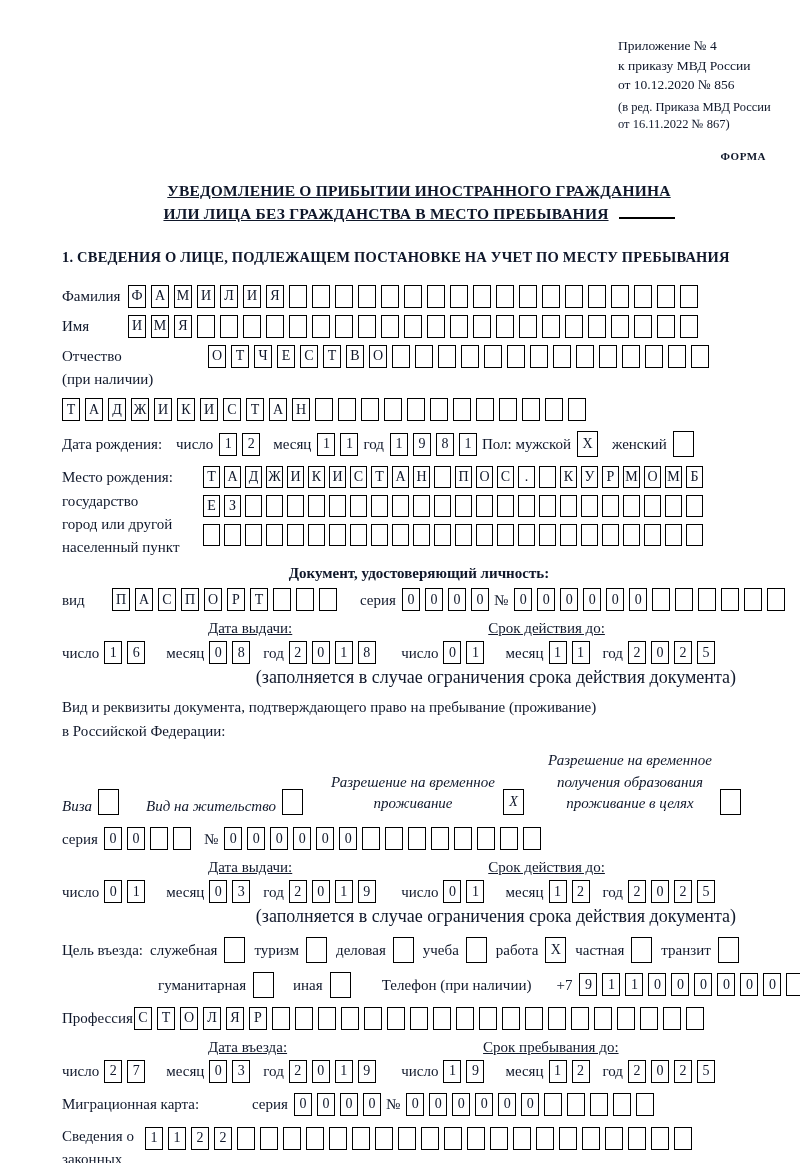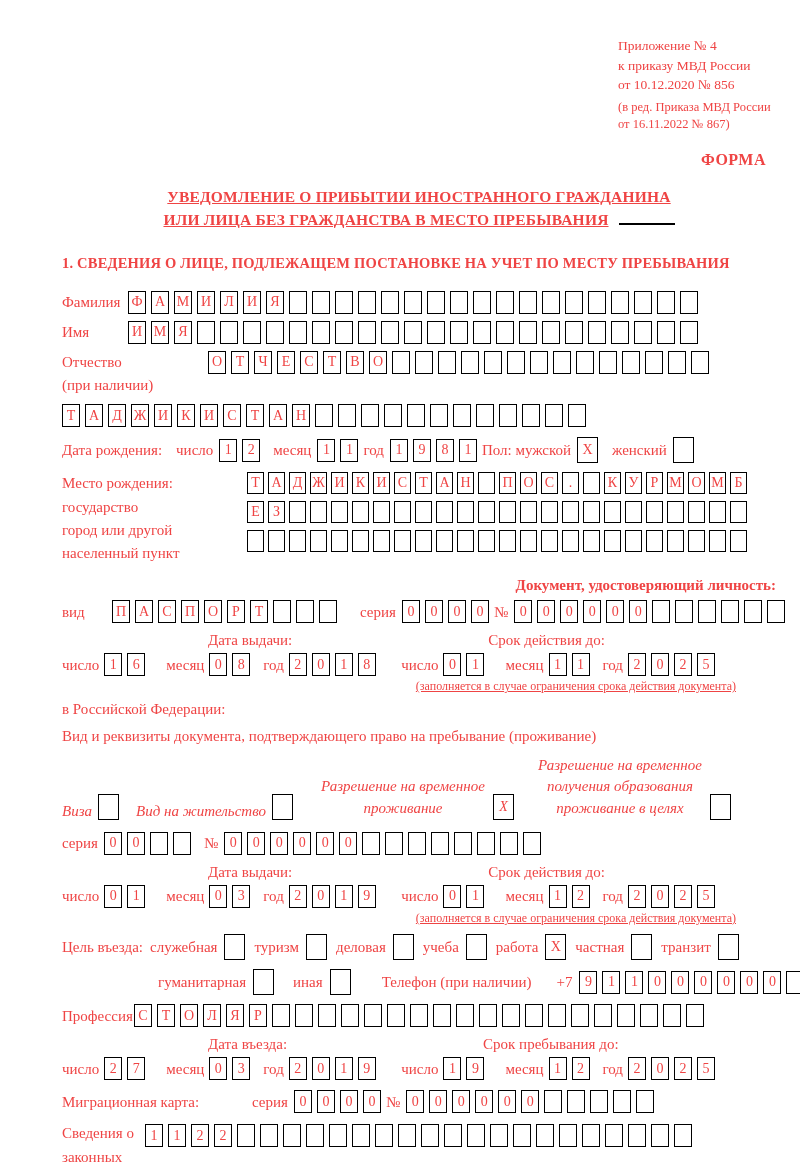--- a/index.html
+++ b/index.html
@@ -1,26 +1,26 @@
 <!DOCTYPE html>
 <html><head>
 <meta charset="utf-8">
 <style>
   html,body{margin:0;padding:0;background:#fff;}
   .page{
     width:800px;height:1163px;box-sizing:border-box;
     padding:36px 24px 0 62px;
-    background:#fff;color:#ef4444;
+    background:#fff;color:#0f172a;
     font-family:"Liberation Serif","DejaVu Serif",serif;
     font-size:15px;line-height:1.2;overflow:hidden;position:relative;
   }
   
   .meta{margin-left:556px;font-size:13.5px;line-height:1.45;}
   .meta .rev{font-size:12.5px;margin-top:4px;line-height:1.4;}
-  .forma{text-align:right;font-weight:bold;margin:16px 10px 0 0;font-size:16px;letter-spacing:.5px;}
+  .forma{text-align:right;font-weight:bold;margin:16px 10px 0 0;font-size:11px;letter-spacing:.5px;}
   .title{text-align:center;font-weight:bold;font-size:15.5px;margin-top:16px;line-height:1.5;letter-spacing:.2px;text-decoration:underline;}
   .title-underline{display:inline-block;width:56px;border-bottom:2px solid #000;margin-left:10px;}
   .sect{font-weight:bold;font-size:14.5px;margin-top:24px;letter-spacing:.2px;}
   
   .row{display:flex;align-items:center;margin-top:7px;}
   .row.top{align-items:flex-start;}
   .lbl{flex:none;}
   .lblcol{flex:none;line-height:1.55;}
   .cells{display:inline-flex;flex:none;}
   .cell{
@@ -36,29 +36,29 @@
   .w141{width:141px;}
   .w50{width:50px;}
   .w83{width:83px;}
   .mr6{margin-right:6px;}
   .ml8{margin-left:8px;}
   .ml14{margin-left:14px;}
   .ml18{margin-left:18px;}
   .cellrows .cells{margin-bottom:7px;}
   .cellrows{display:flex;flex-direction:column;}
   
-  .date-heads{display:flex;margin-top:8px;font-size:15px;}
+  .date-heads{display:flex;margin-top:8px;font-size:15px;text-decoration:underline;}
   .dh1{margin-left:146px;}
   .dh2{margin-left:196px;}
   .dates{display:flex;align-items:center;margin-top:4px;}
   .dgroup{display:flex;align-items:center;}
   .dgroup .lbl{margin-right:5px;}
   .dgroup .cells{margin-right:8px;}
   .dgroup.rightg{margin-left:auto;margin-right:48px;}
-  .note{font-size:12px;text-align:right;margin:3px 40px 0 0;text-decoration:underline;}
+  .note{font-size:18px;text-align:right;margin:3px 40px 0 0;}
   
   .cb-row{display:flex;align-items:flex-end;margin-top:10px;font-style:italic;}
   .stack{text-align:center;line-height:1.45;}
   .purpose-row .lbl{margin-right:7px;}
   .purpose-row .cells{margin-right:9px;}
   .sp{margin-left:10px;}
 </style>
 </head>
 <body>
 
@@ -228,21 +228,21 @@
     <span class="lbl mr6">Пол: мужской</span>
     <span class="cells cb">
         <span class="cell">X</span>
       </span>
     <span class="lbl ml14 mr6">женский</span>
     <span class="cells cb">
         <span class="cell"></span>
       </span>
   </div>
 
-  <div class="row top" style="margin-top:9px;gap:44px;">
+  <div class="row top" style="margin-top:9px;">
     <span class="lblcol w141">
       <div>Место рождения:</div>
       <div>государство</div>
       <div>город или другой</div>
       <div>населенный пункт</div>
     </span>
     <span class="cellrows">
       <span class="cells sm">
           <span class="cell">Т</span>
           <span class="cell">А</span>
@@ -317,21 +317,21 @@
           <span class="cell"></span>
           <span class="cell"></span>
           <span class="cell"></span>
           <span class="cell"></span>
           <span class="cell"></span>
           <span class="cell"></span>
         </span>
     </span>
   </div>
 
-  <div style="text-align:right;font-weight:bold;margin-top:11px;">Документ, удостоверяющий личность:</div>
+  <div style="text-align:center;font-weight:bold;margin-top:5px;">Документ, удостоверяющий личность:</div>
 
   <div class="row" style="margin-top:6px;">
     <span class="lbl w50">вид</span>
     <span class="cells">
         <span class="cell">П</span>
         <span class="cell">А</span>
         <span class="cell">С</span>
         <span class="cell">П</span>
         <span class="cell">О</span>
         <span class="cell">Р</span>
@@ -403,29 +403,29 @@
       <span class="cells">
           <span class="cell">2</span>
           <span class="cell">0</span>
           <span class="cell">2</span>
           <span class="cell">5</span>
         </span>
     </div>
   </div>
   <div class="note">(заполняется в случае ограничения срока действия документа)</div>
 
+  <div style="margin-top:9px;">Вид и реквизиты документа, подтверждающего право на пребывание (проживание)</div>
   <div style="margin-top:6px;">в Российской Федерации:</div>
-  <div style="margin-top:9px;">Вид и реквизиты документа, подтверждающего право на пребывание (проживание)</div>
 
   <div class="cb-row">
     <span class="lbl mr6">Виза</span>
     <span class="cells cb">
         <span class="cell"></span>
       </span>
-    <span class="lbl mr6" style="margin-left:17px;">Вид на жительство</span>
+    <span class="lbl mr6" style="margin-left:27px;">Вид на жительство</span>
     <span class="cells cb">
         <span class="cell"></span>
       </span>
     <div class="stack" style="margin-left:20px;width:180px;">
       <div>Разрешение на временное</div>
       <div>проживание</div>
     </div>
     <span class="cells cb">
         <span class="cell">X</span>
       </span>

